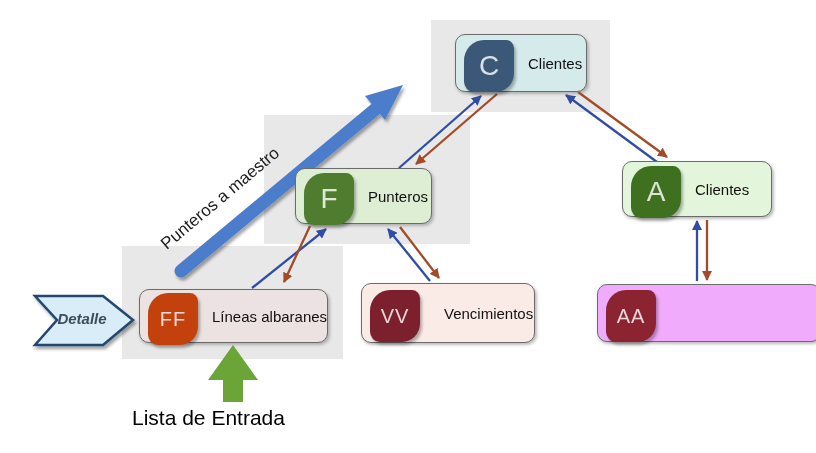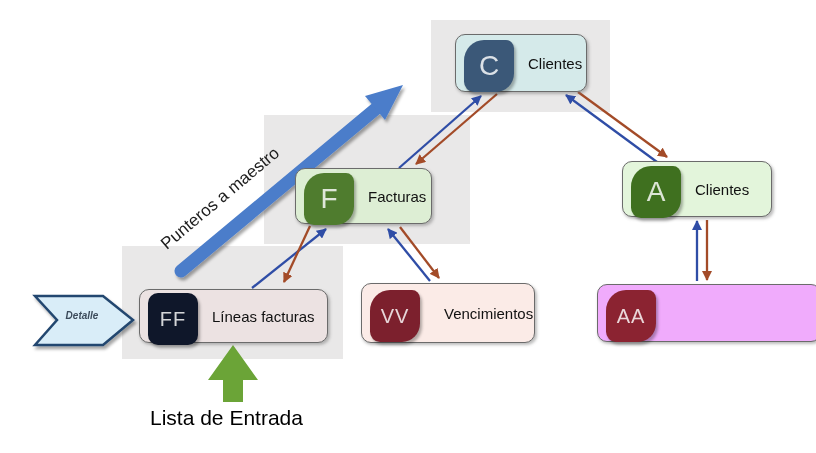--- a/index.html
+++ b/index.html
@@ -26,35 +26,35 @@
   .icon.one{font-size:28px;}
   .icon.two{font-size:20px;letter-spacing:1px;}
   .node .nlabel{font-size:15px;font-weight:normal;color:#111;white-space:nowrap;}
   #node-clientes{left:455px;top:34px;width:132px;height:58px;background:#d5eaea;}
   #node-clientes .icon{background:#3b5878;}
   #node-facturas{left:295px;top:168px;width:137px;height:56px;background:#ddeed4;}
   #node-facturas .icon{background:#4f7c2e;}
   #node-albaranes{left:622px;top:161px;width:150px;height:56px;background:#e3f5db;}
   #node-albaranes .icon{background:#3f701f;}
   #node-lineas-facturas{left:139px;top:289px;width:189px;height:54px;background:#ece2e2;}
-  #node-lineas-facturas .icon{background:#0f172a;border-radius:10px;}
+  #node-lineas-facturas .icon{background:#c2410c;}
   #node-vencimientos{left:361px;top:283px;width:174px;height:60px;background:#fbebe7;gap:24px;}
   #node-vencimientos .icon{background:#7c202d;}
   #node-lineas-albaranes{left:597px;top:284px;width:224px;height:58px;background:#f0abfc;}
   #node-lineas-albaranes .icon{background:#8b2331;}
   #master-pointer-label{
     position:absolute;left:170px;top:234px;z-index:4;white-space:nowrap;
     font-size:17px;color:#1c1c1c;transform:rotate(-40deg);transform-origin:left bottom;
   }
   #detail-label{
     position:absolute;left:44px;top:310px;width:76px;text-align:center;z-index:4;
-    font-size:10px;font-style:italic;font-weight:bold;color:#3d4c5c;
+    font-size:15px;font-style:italic;font-weight:bold;color:#3d4c5c;
   }
   #entry-list-label{
-    position:absolute;left:150px;top:406px;z-index:4;
+    position:absolute;left:132px;top:406px;z-index:4;
     font-size:21px;color:#000;
   }
 </style>
 </head>
 <body>
 
 <div id="canvas">
 
   <div class="panel" id="panel-top"></div>
   <div class="panel" id="panel-mid"></div>
@@ -95,31 +95,31 @@
     <polygon points="233,345 258,380 243,380 243,402 223,402 223,380 208,380" fill="#6ba437"></polygon>
   </svg>
 
   <div class="node" id="node-clientes">
     <span class="icon one">C</span>
     <span class="nlabel">Clientes</span>
   </div>
 
   <div class="node" id="node-facturas">
     <span class="icon one">F</span>
-    <span class="nlabel">Facturas</span>
+    <span class="nlabel">Punteros</span>
   </div>
 
   <div class="node" id="node-albaranes">
     <span class="icon one">A</span>
     <span class="nlabel">Clientes</span>
   </div>
 
   <div class="node" id="node-lineas-facturas">
     <span class="icon two">FF</span>
-    <span class="nlabel">Líneas facturas</span>
+    <span class="nlabel">Líneas albaranes</span>
   </div>
 
   <div class="node" id="node-vencimientos">
     <span class="icon two">VV</span>
     <span class="nlabel">Vencimientos</span>
   </div>
 
   <div class="node" id="node-lineas-albaranes">
     <span class="icon two">AA</span>
   </div>

